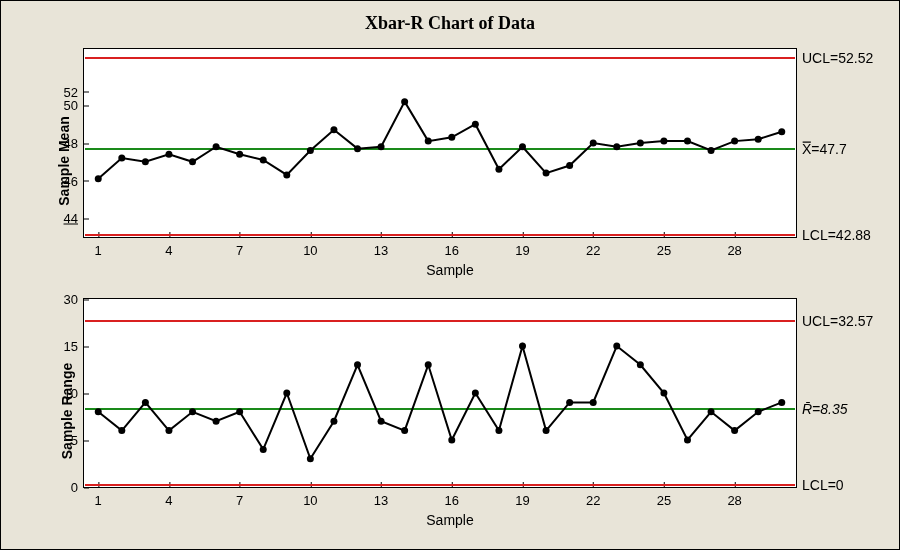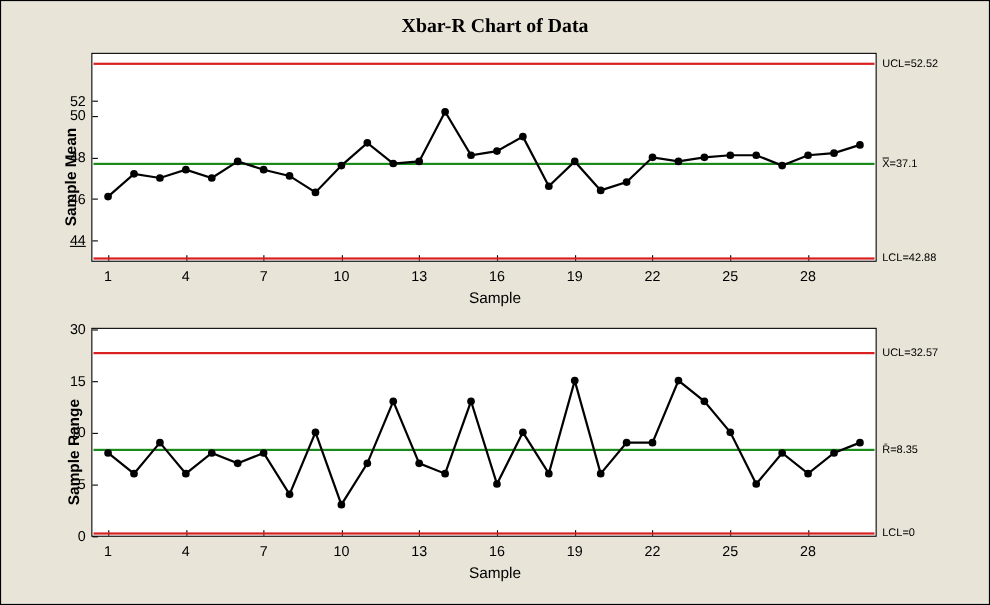--- a/index.html
+++ b/index.html
@@ -87,21 +87,21 @@
       left: 1px;
       right: 1px;
       height: 2px;
     }
     .ref-red { background: #d92020; }
     .ref-green { background: #1a8a1a; }
     .ref-label {
       position: absolute;
       left: calc(100% + 6px);
       transform: translateY(-50%);
-      font-size: 10px;
+      font-size: 14px;
       white-space: nowrap;
     }
     .plot-svg {
       position: absolute;
       left: 0; top: 0; width: 100%; height: 100%;
       overflow: visible;
     }
     .plot-svg polyline {
       fill: none;
       stroke: #000;
@@ -131,21 +131,21 @@
       <div class="x-tick" style="left: 226.367px;">10</div>
       <div class="x-tick" style="left: 297.076px;">13</div>
       <div class="x-tick" style="left: 367.785px;">16</div>
       <div class="x-tick" style="left: 438.494px;">19</div>
       <div class="x-tick" style="left: 509.203px;">22</div>
       <div class="x-tick" style="left: 579.912px;">25</div>
       <div class="x-tick" style="left: 650.621px;">28</div>
       <div class="ref-line ref-red" style="top: 8.024px;"></div>
       <div class="ref-label" style="top: 9.024px;">UCL=52.52</div>
       <div class="ref-line ref-green" style="top: 98.64px;"></div>
-      <div class="ref-label" style="top: 99.64px;">X̿=37.1</div>
+      <div class="ref-label" style="top: 99.64px;">X̿=47.7</div>
       <div class="ref-line ref-red" style="top: 185px;"></div>
       <div class="ref-label" style="top: 186px;">LCL=42.88</div>
       <svg class="plot-svg" viewBox="0 0 712 188">
         <polyline points="14.24,129.71999999999997 37.80965517241379,109.03999999999995 61.37931034482759,112.8 84.94896551724138,105.28000000000003 108.51862068965517,112.8 132.08827586206897,97.76000000000006 155.65793103448277,105.28000000000003 179.22758620689658,110.91999999999997 202.79724137931035,125.96000000000005 226.36689655172415,101.51999999999998 249.93655172413796,80.83999999999995 273.5062068965517,99.63999999999994 297.07586206896553,97.76000000000006 320.6455172413793,52.63999999999993 344.21517241379314,92.11999999999998 367.7848275862069,88.36000000000006 391.3544827586207,75.2 414.92413793103447,120.31999999999996 438.4937931034483,97.76000000000006 462.0634482758621,124.08000000000003 485.6331034482759,116.56000000000004 509.2027586206897,94 532.7724137931034,97.76000000000006 556.3420689655172,94 579.9117241379311,92.11999999999998 603.4813793103448,92.11999999999998 627.0510344827586,101.51999999999998 650.6206896551724,92.11999999999998 674.1903448275863,90.23999999999995 697.76,82.71999999999997"></polyline>
         <circle cx="14.24" cy="129.71999999999997" r="3.5"></circle>
         <circle cx="37.80965517241379" cy="109.03999999999995" r="3.5"></circle>
         <circle cx="61.37931034482759" cy="112.8" r="3.5"></circle>
         <circle cx="84.94896551724138" cy="105.28000000000003" r="3.5"></circle>
         <circle cx="108.51862068965517" cy="112.8" r="3.5"></circle>
         <circle cx="132.08827586206897" cy="97.76000000000006" r="3.5"></circle>
@@ -192,21 +192,21 @@
       <div class="x-tick" style="left: 226.367px;">10</div>
       <div class="x-tick" style="left: 297.076px;">13</div>
       <div class="x-tick" style="left: 367.785px;">16</div>
       <div class="x-tick" style="left: 438.494px;">19</div>
       <div class="x-tick" style="left: 509.203px;">22</div>
       <div class="x-tick" style="left: 579.912px;">25</div>
       <div class="x-tick" style="left: 650.621px;">28</div>
       <div class="ref-line ref-red" style="top: 21.09px;"></div>
       <div class="ref-label" style="top: 22.09px;">UCL=32.57</div>
       <div class="ref-line ref-green" style="top: 108.51px;"></div>
-      <div class="ref-label" style="top: 109.51px;">R̄=8.35</div>
+      <div class="ref-label" style="top: 109.51px; font-style: italic;">R̄=8.35</div>
       <div class="ref-line ref-red" style="top: 185px;"></div>
       <div class="ref-label" style="top: 186px;">LCL=0</div>
       <svg class="plot-svg" viewBox="0 0 712 188">
         <polyline points="14.24,112.8 37.80965517241379,131.6 61.37931034482759,103.39999999999999 84.94896551724138,131.6 108.51862068965517,112.8 132.08827586206897,122.2 155.65793103448277,112.8 179.22758620689658,150.4 202.79724137931035,94 226.36689655172415,159.8 249.93655172413796,122.2 273.5062068965517,65.8 297.07586206896553,122.2 320.6455172413793,131.6 344.21517241379314,65.8 367.7848275862069,141 391.3544827586207,94 414.92413793103447,131.6 438.4937931034483,47 462.0634482758621,131.6 485.6331034482759,103.39999999999999 509.2027586206897,103.39999999999999 532.7724137931034,47 556.3420689655172,65.8 579.9117241379311,94 603.4813793103448,141 627.0510344827586,112.8 650.6206896551724,131.6 674.1903448275863,112.8 697.76,103.39999999999999"></polyline>
         <circle cx="14.24" cy="112.8" r="3.5"></circle>
         <circle cx="37.80965517241379" cy="131.6" r="3.5"></circle>
         <circle cx="61.37931034482759" cy="103.39999999999999" r="3.5"></circle>
         <circle cx="84.94896551724138" cy="131.6" r="3.5"></circle>
         <circle cx="108.51862068965517" cy="112.8" r="3.5"></circle>
         <circle cx="132.08827586206897" cy="122.2" r="3.5"></circle>

